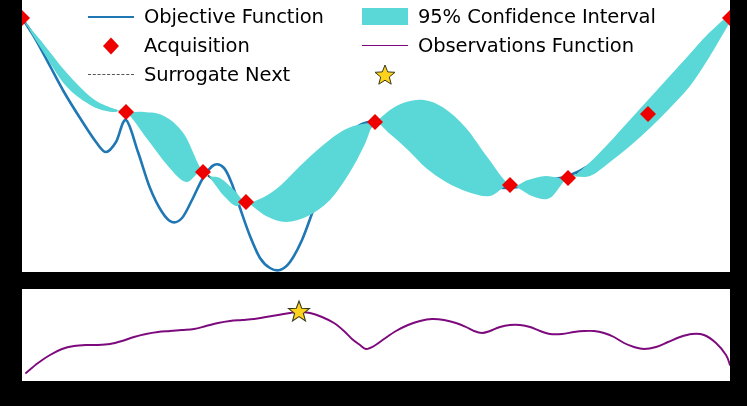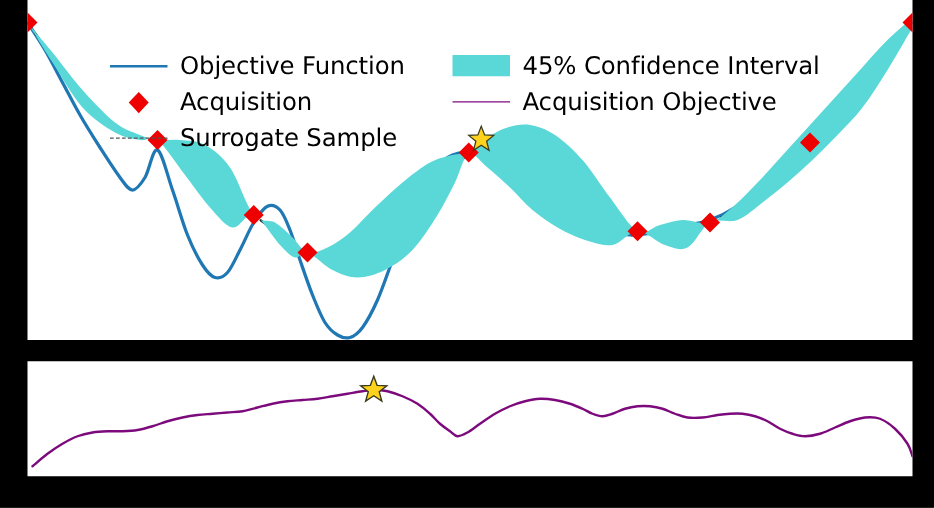--- a/index.html
+++ b/index.html
@@ -45,21 +45,20 @@
     height: 100%;
     display: block;
   }
   
   #legend {
     position: absolute;
     left: 0; top: 0;
     width: 708px;
     height: 90px;
     pointer-events: none;
-    margin-top: 36px;
   }
   .legend-col {
     position: absolute;
     top: 2px;
   }
   #legend-col-left { left: 78px; }
   #legend-col-right { left: 352px; }
   .legend-row {
     display: flex;
     align-items: center;
@@ -136,36 +135,36 @@
           <svg width="22" height="22" viewBox="0 0 22 22">
             <polygon points="11,2.5 19,11 11,19.5 3,11" fill="#ee0000"></polygon>
           </svg>
         </span>
         <span class="legend-label">Acquisition</span>
       </div>
       <div class="legend-row">
         <span class="legend-key">
           <span class="key-line-dashed"></span>
         </span>
-        <span class="legend-label">Surrogate Sample</span>
+        <span class="legend-label">Surrogate Next</span>
       </div>
     </div>
 
     <div class="legend-col" id="legend-col-right">
       <div class="legend-row">
         <span class="legend-key">
           <span class="key-patch" style="background:#5ad7d7"></span>
         </span>
-        <span class="legend-label">45% Confidence Interval</span>
+        <span class="legend-label">95% Confidence Interval</span>
       </div>
       <div class="legend-row">
         <span class="legend-key">
           <span class="key-line" style="border-top-color:#7d0a7d;border-top-width:1.8px"></span>
         </span>
-        <span class="legend-label">Acquisition Objective</span>
+        <span class="legend-label">Observations Function</span>
       </div>
       <div class="legend-row">
         <span class="legend-key">
           <svg width="24" height="24" viewBox="0 0 24 24">
             <polygon points="12,2 14.7,8.9 22,9.3 16.3,14 18.2,21.2 12,17.2 5.8,21.2 7.7,14 2,9.3 9.3,8.9" fill="#ffd21e" stroke="#3a3a1a" stroke-width="1"></polygon>
           </svg>
         </span>
       </div>
     </div>
   </div>

